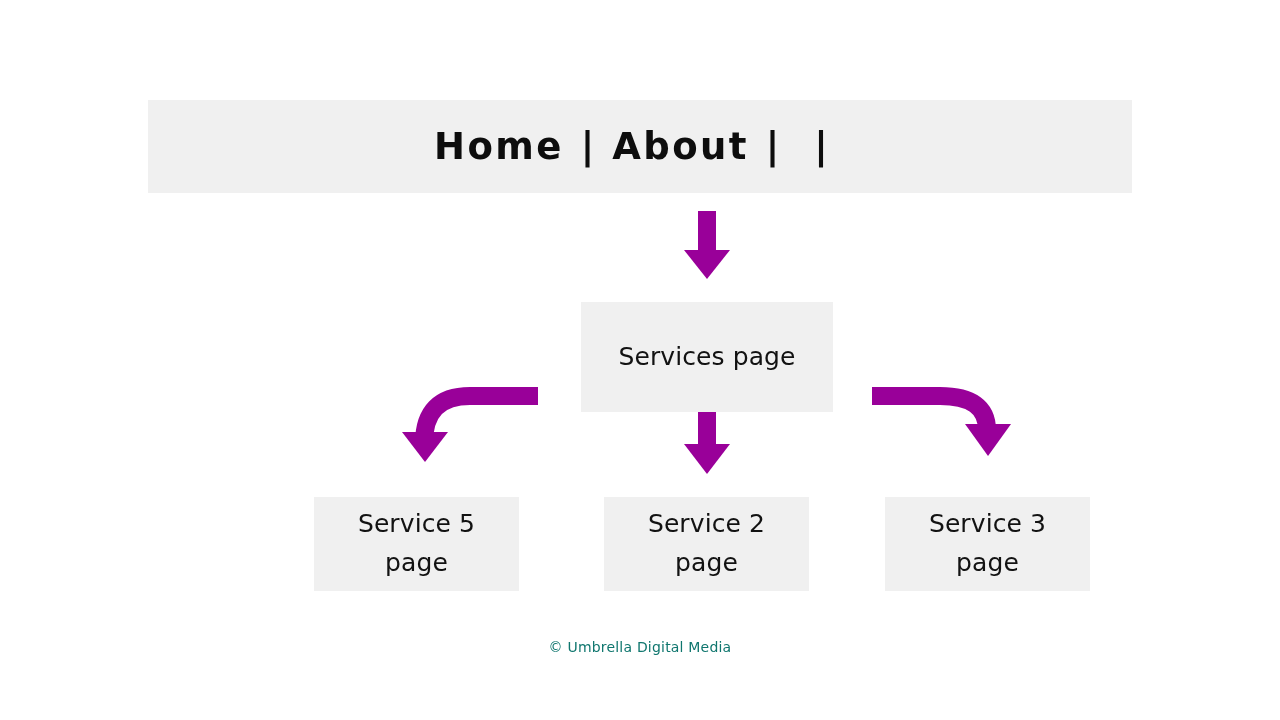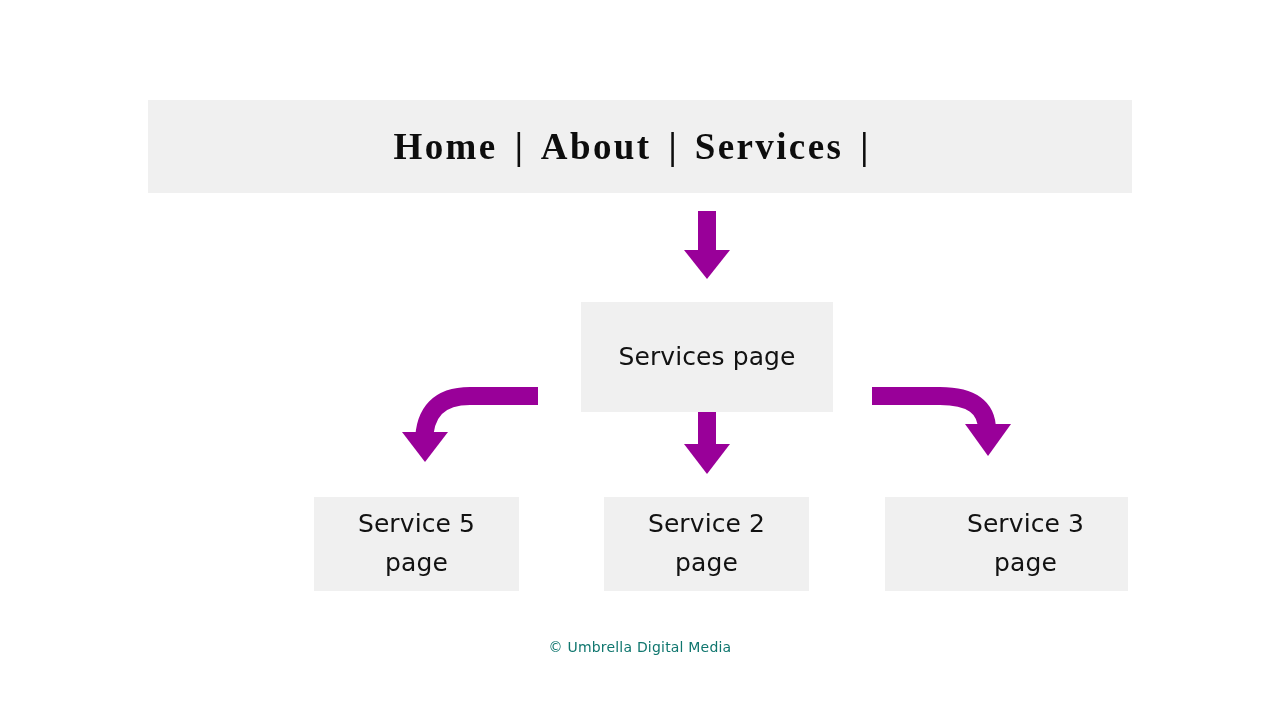--- a/index.html
+++ b/index.html
@@ -33,21 +33,20 @@
     background: #f0f0f0;
     display: flex;
     align-items: center;
     justify-content: center;
   }
   .nav-inner {
     display: flex;
     align-items: flex-end;
     justify-content: center;
     white-space: nowrap;
-    font-family: Liberation Serif, serif;
   }
   .nav-item {
     font-size: 37px;
     font-weight: 700;
     letter-spacing: 2.4px;
     color: #0d0d0d;
     line-height: 1;
   }
   .nav-sep {
     font-size: 37px;
@@ -91,21 +90,20 @@
     left: 604px;
     top: 497px;
     width: 205px;
     height: 94px;
   }
   .box-service-3 {
     left: 885px;
     top: 497px;
     width: 205px;
     height: 94px;
-    padding-left: 38px;
   }
 
   
   #arrows {
     position: absolute;
     left: 0;
     top: 0;
     width: 1280px;
     height: 720px;
     pointer-events: none;
@@ -130,21 +128,20 @@
 <body>
 
 <div id="canvas">
 
   <div class="nav-bar">
     <div class="nav-inner">
       <span class="nav-item">Home</span>
       <span class="nav-sep">|</span>
       <span class="nav-item">About</span>
       <span class="nav-sep">|</span>
-      <span class="nav-item">Services</span>
       <span class="nav-sep">|</span>
     </div>
   </div>
 
   <svg id="arrows" viewBox="0 0 1280 720" width="1280" height="720" xmlns="http://www.w3.org/2000/svg">
 
     <g>
       <rect x="698" y="211" width="18" height="46" fill="#990099"></rect>
       <polygon points="684,250 730,250 707,279" fill="#990099"></polygon>
     </g>

